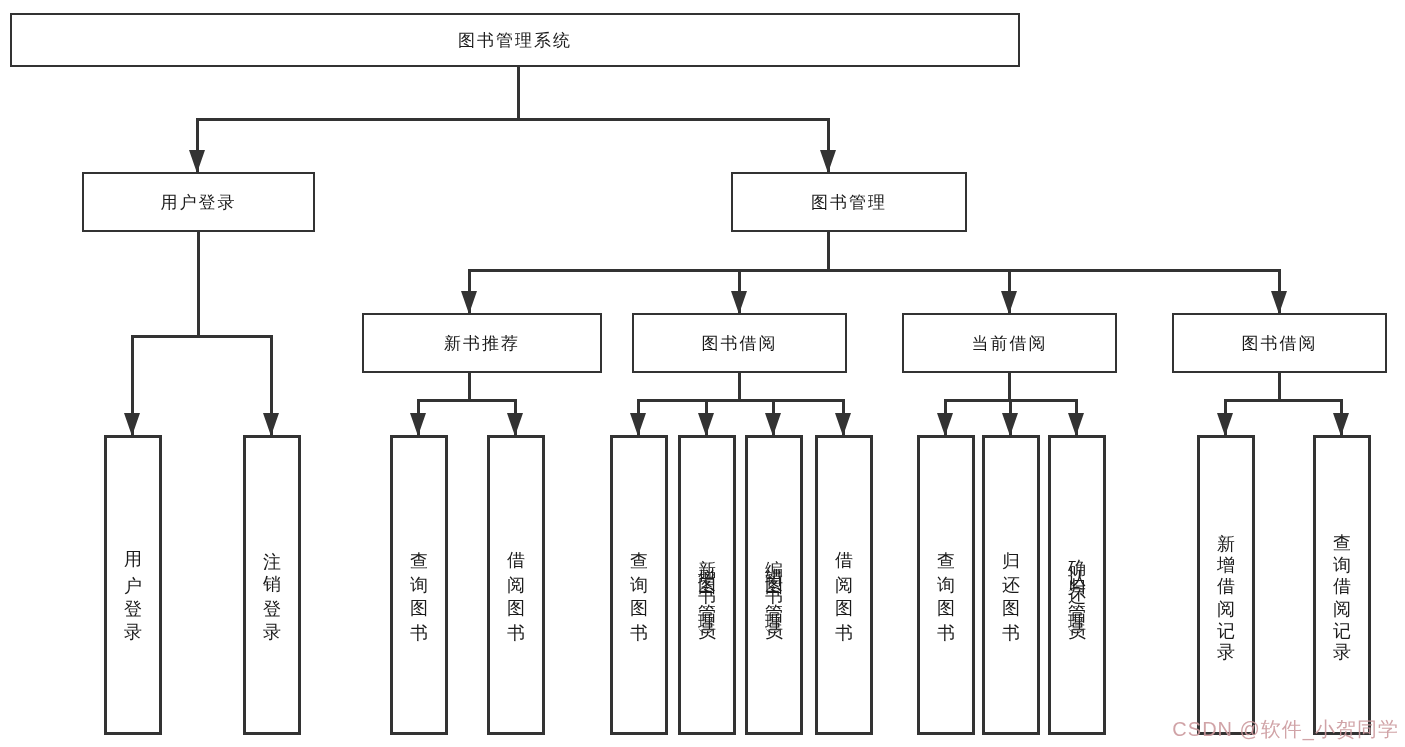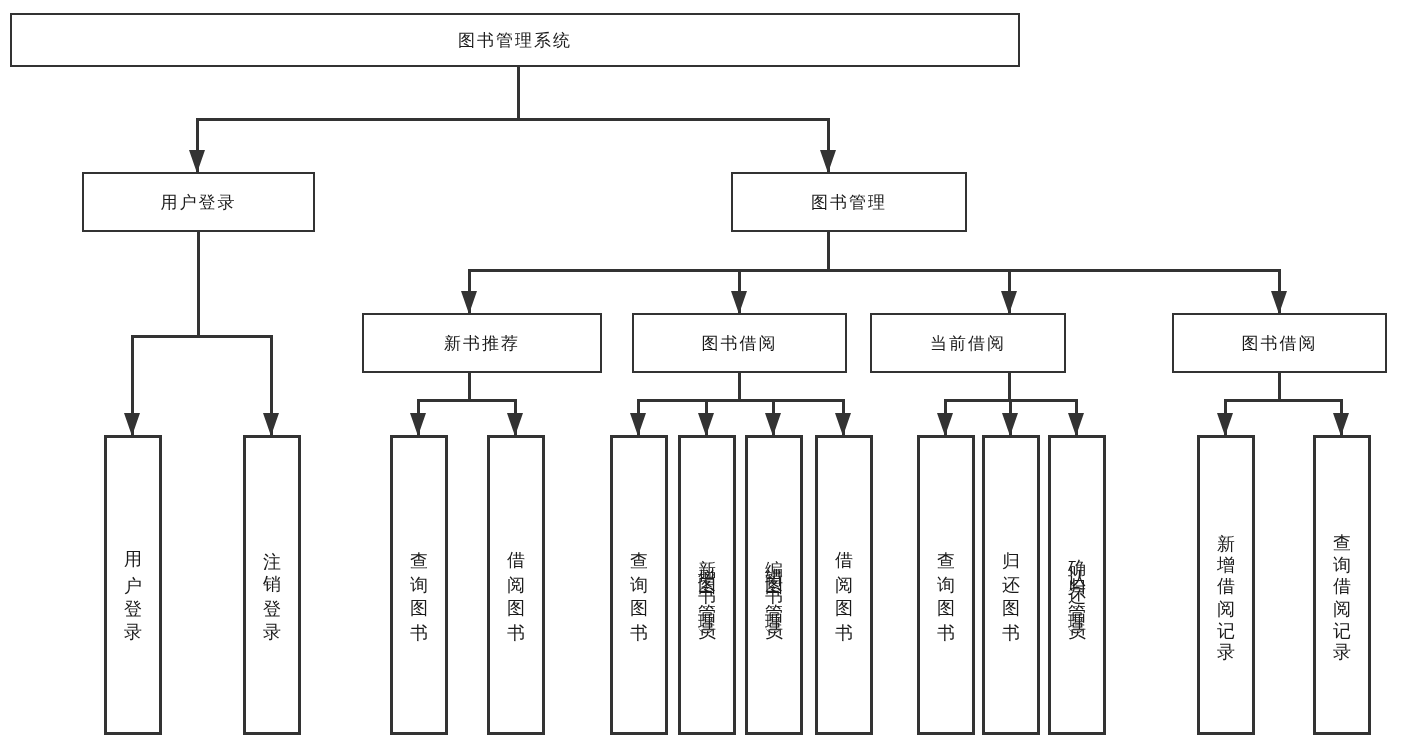--- a/index.html
+++ b/index.html
@@ -27,20 +27,21 @@
   }
   .watermark {
     position:absolute; right:6px; bottom:4px; z-index:5;
     font-size:20px; letter-spacing:1px; opacity:0.9;
   }
 </style>
 </head>
 <body>
 
 <div class="canvas" id="canvas" style="background: rgb(255, 255, 255);">
+  <div class="watermark" style="color: rgb(204, 154, 158);">CSDN @软件_小贺同学</div>
 <div class="line" style="left: 517px; top: 67px; width: 3px; height: 54px;"></div>
     <div class="line" style="left: 196px; top: 118px; width: 634px; height: 3px;"></div>
     <div class="line" style="left: 196px; top: 118px; width: 3px; height: 54px;"></div>
     <div class="arrow" style="left: 189px; top: 150px;"></div>
     <div class="line" style="left: 827px; top: 118px; width: 3px; height: 54px;"></div>
     <div class="arrow" style="left: 820px; top: 150px;"></div>
     <div class="line" style="left: 197px; top: 232px; width: 3px; height: 106px;"></div>
     <div class="line" style="left: 131px; top: 335px; width: 142px; height: 3px;"></div>
     <div class="line" style="left: 131px; top: 335px; width: 3px; height: 100px;"></div>
     <div class="arrow" style="left: 124px; top: 413px;"></div>
@@ -94,21 +95,21 @@
     </div>
     <div class="node h" style="left: 711px; top: 172px; width: 236px; height: 60px; margin-left: 20px;">
       <span>图书管理</span>
     </div>
     <div class="node h" style="left: 362px; top: 313px; width: 240px; height: 60px;">
       <span>新书推荐</span>
     </div>
     <div class="node h" style="left: 632px; top: 313px; width: 215px; height: 60px;">
       <span>图书借阅</span>
     </div>
-    <div class="node h" style="left: 870px; top: 313px; width: 196px; height: 60px;">
+    <div class="node h" style="left: 902px; top: 313px; width: 215px; height: 60px;">
       <span>当前借阅</span>
     </div>
     <div class="node h" style="left: 1172px; top: 313px; width: 215px; height: 60px;">
       <span>图书借阅</span>
     </div>
     <div class="node v" style="left: 104px; top: 435px; width: 58px; height: 300px;">
       <span style="letter-spacing: 24px;">用户登录</span>
     </div>
     <div class="node v" style="left: 243px; top: 435px; width: 58px; height: 300px;">
       <span style="letter-spacing: 24px;">注销登录</span>

